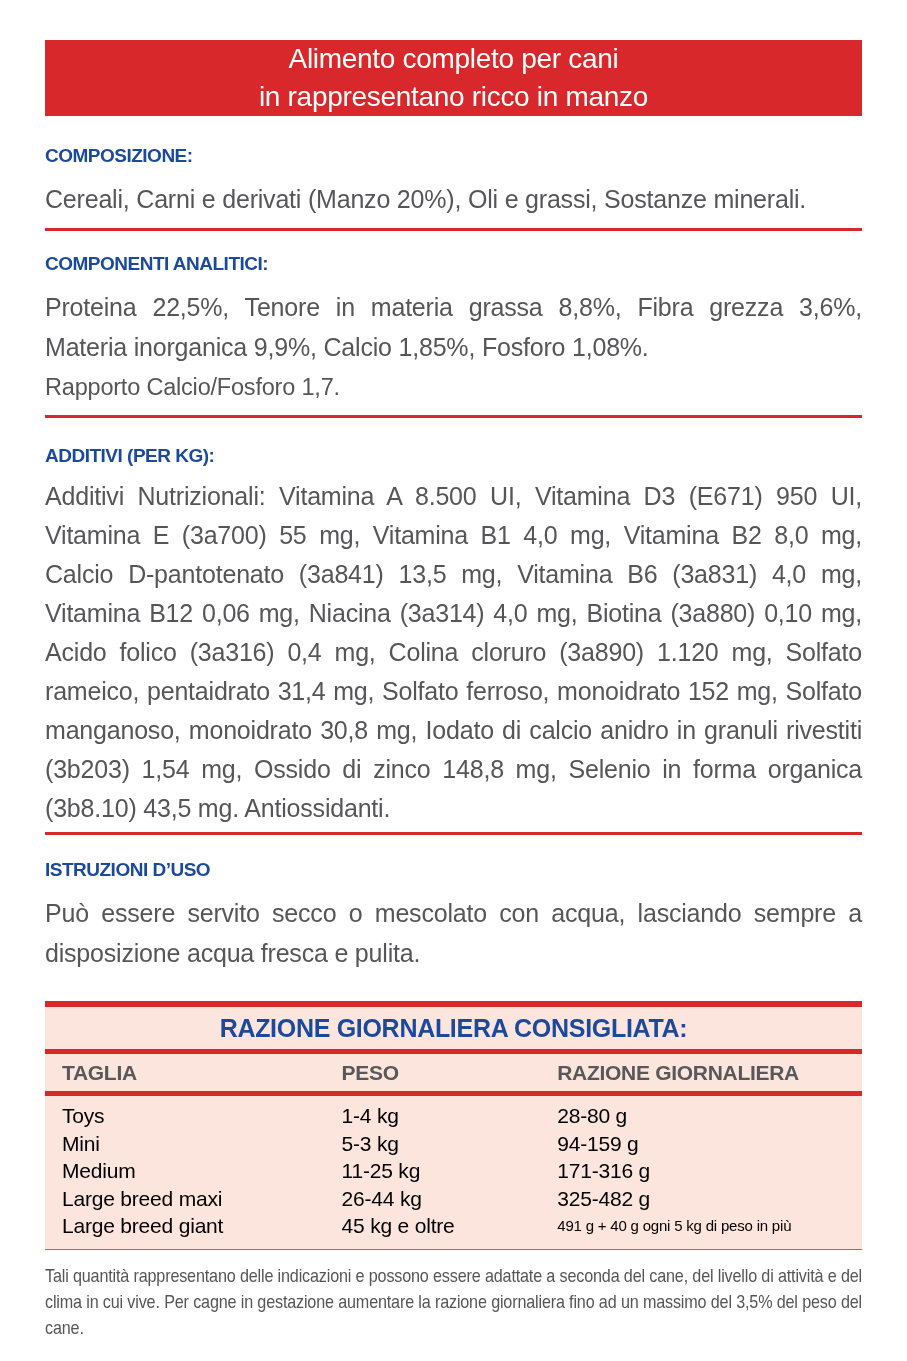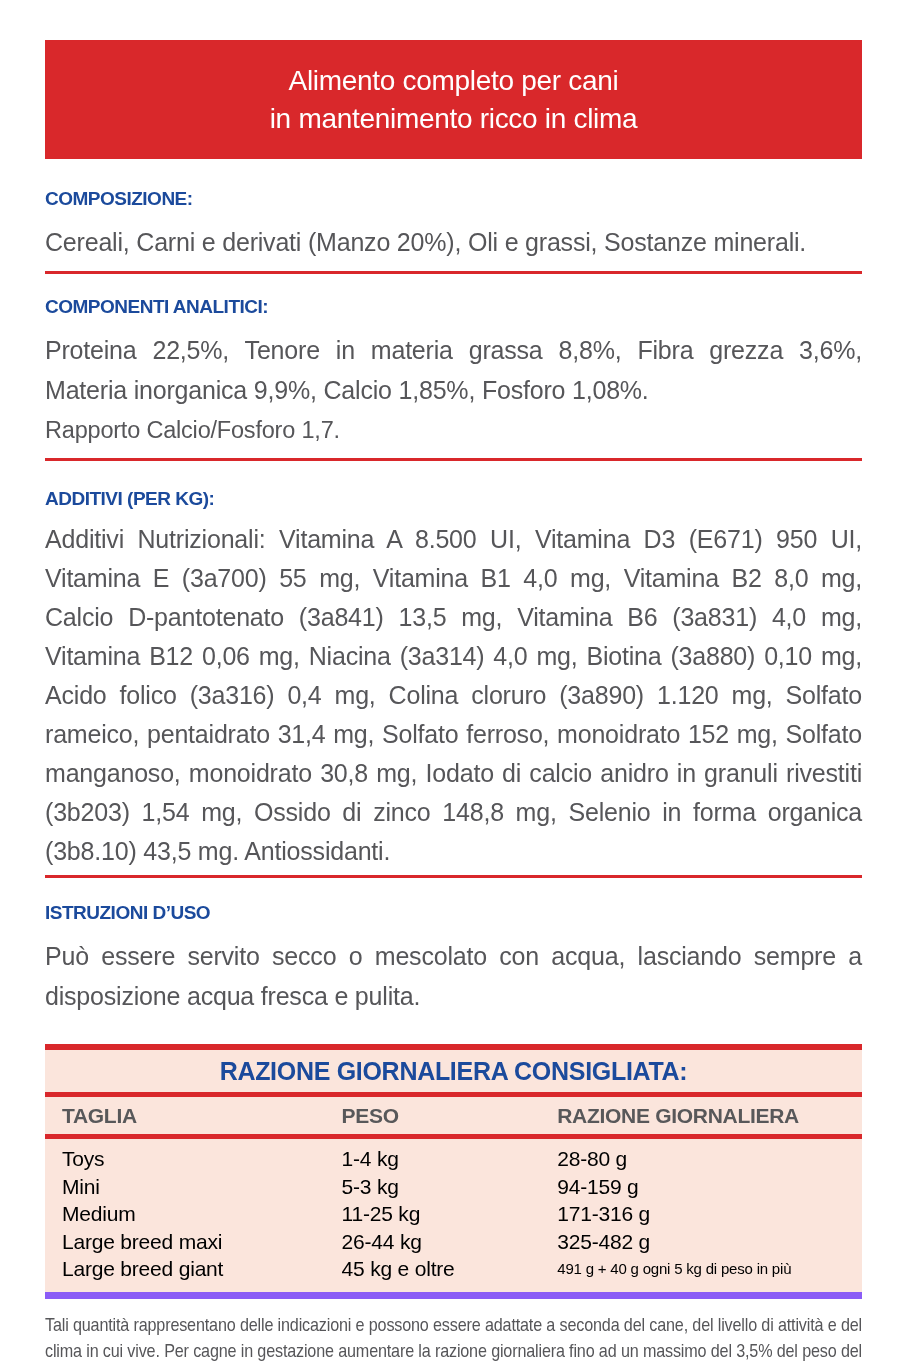--- a/index.html
+++ b/index.html
@@ -8,21 +8,21 @@
     width: 907px; height: 1361px;
     font-family: "Liberation Sans", sans-serif;
     color: #565659;
     overflow: hidden;
   }
   .page { padding: 0 45px; }
 
   
   .banner {
     margin-top: 40px;
-    height: 119px;
+    height: 76px;
     background: #d9282b;
     color: #ffffff;
     display: flex; flex-direction: column;
     align-items: center; justify-content: center;
     font-size: 28px; line-height: 38px;
     letter-spacing: -0.3px;
   }
 
   
   .heading {
@@ -55,21 +55,21 @@
   }
   .divider-1 { margin-top: 9px; }
   .divider-2 { margin-top: 8px; }
   .divider-3 { margin-top: 4px; }
 
   
   .ration-table {
     margin-top: 28px;
     background: #fbe5dc;
     border-top: 6px solid #d9282b;
-    border-bottom: 7px solid #8b5cf6;
+    border-bottom: 1px solid #8b5cf6;
   }
   .t-title {
     color: #1b4a9c;
     font-weight: 700;
     font-size: 25px;
     text-align: center;
     padding: 7px 0 6px 0;
     letter-spacing: -0.3px;
   }
   .t-sep { border-top: 5px solid #d9282b; }
@@ -107,21 +107,21 @@
     letter-spacing: -0.2px;
   }
 </style>
 </head>
 <body>
 
 <div class="page">
 
   <header class="banner">
     <div>Alimento completo per cani</div>
-    <div>in mantenimento ricco in clima</div>
+    <div>in rappresentano ricco in manzo</div>
   </header>
 
   <section class="sec-1">
     <h2 class="heading">COMPOSIZIONE:</h2>
     <p class="body">Cereali, Carni e derivati (Manzo 20%), Oli e grassi, Sostanze minerali.</p>
   </section>
 
   <hr class="divider divider-1">
 
   <section class="sec-2">

